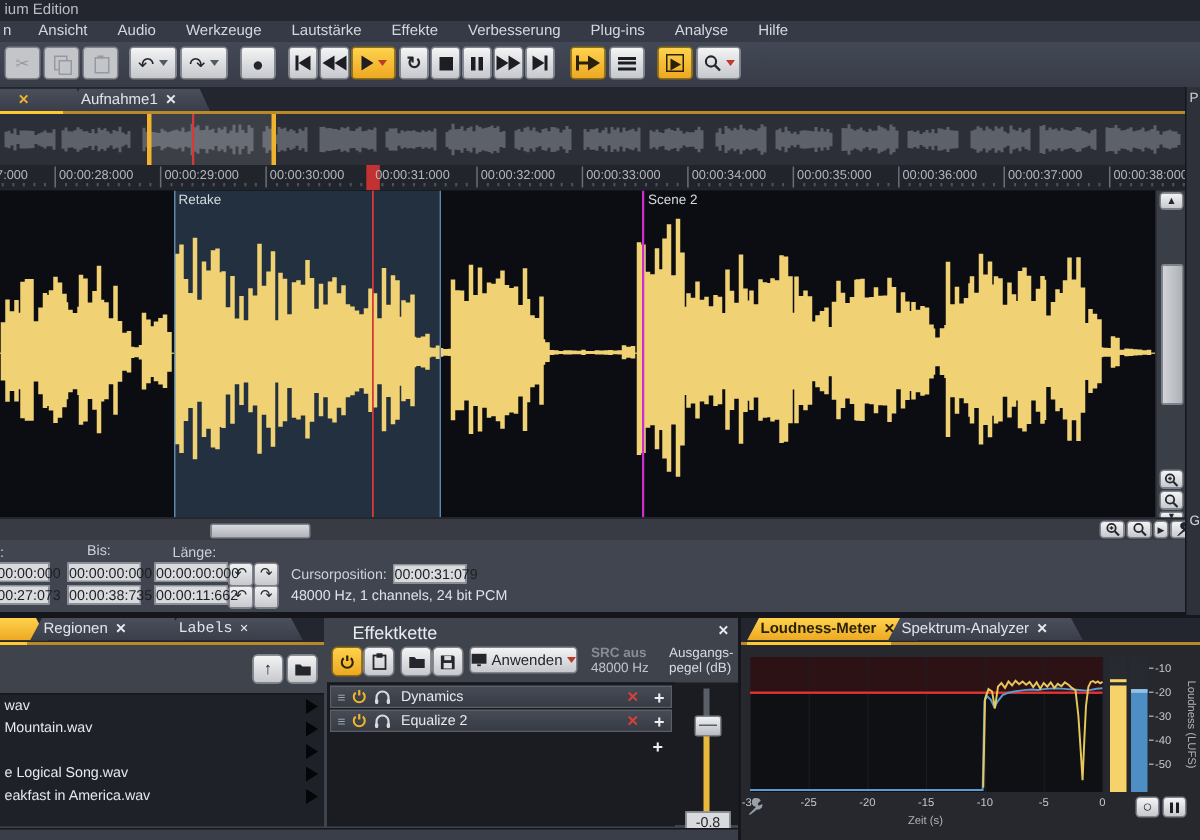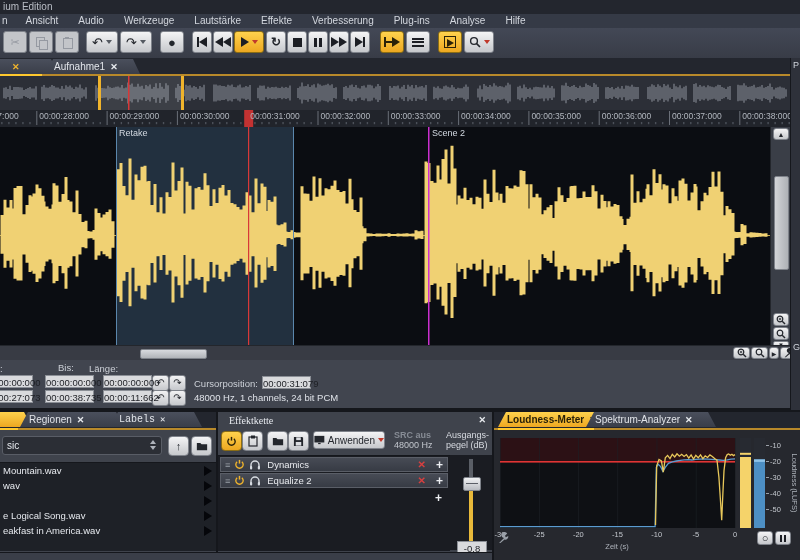--- a/index.html
+++ b/index.html
@@ -386,90 +386,83 @@
     <div class="tbtn" style="left:780px;top:1px;width:16px;height:12px;">
       <svg width="10" height="10" viewBox="0 0 12 12">
           <path d="M2 11l5-5a3 3 0 1 1 3.2-4.4L8 3.8l0.8 1.4 2.4-1.2A3 3 0 0 1 7.6 7.6L3.4 11z" fill="#23262c"></path>
         </svg>
     </div>
   </div>
 
   <div class="abs" id="statusbar">
     <span class="slabel" style="left:0;top:3px;">:</span>
     <span class="slabel" style="left:45px;top:2px;padding-left:13px;">Bis:</span>
-    <span class="slabel" style="left:89px;top:3px;">Länge:</span>
+    <span class="slabel" style="left:115px;top:3px;">Länge:</span>
     <span class="slabel" style="left:194px;top:18px;text-align:center;">Cursorposition:</span>
     <div class="sfield" style="left:262px;top:16px;width:49px;">00:00:31:079</div>
     <span class="slabel" style="left:194px;top:32px;color:#dfe2e8;">48000 Hz, 1 channels, 24 bit PCM</span>
     <div class="ubtn" style="left:152px;top:15px;">↶</div>
     <div class="ubtn" style="left:169px;top:15px;">↷</div>
     <div class="ubtn" style="left:152px;top:30px;">↶</div>
     <div class="ubtn" style="left:169px;top:30px;">↷</div>
   <div class="sfield" style="left: -16px; top: 15px; width: 49px;">00:00:00:000</div>
       <div class="sfield" style="left: 45px; top: 15px; width: 49px;">00:00:00:000</div>
       <div class="sfield" style="left: 103px; top: 15px; width: 49px;">00:00:00:000</div>
       <div class="sfield" style="left: -16px; top: 30px; width: 49px;">00:00:27:073</div>
       <div class="sfield" style="left: 45px; top: 30px; width: 49px;">00:00:38:735</div>
       <div class="sfield" style="left: 103px; top: 30px; width: 49px;">00:00:11:662</div>
     </div>
 
   <div class="abs" style="left:0;top:408px;width:800px;height:4px;background:#15171c;"></div>
 
-  <div class="abs" style="left:0;top:412px;width:216px;height:140px;background:#3f434c;">
+  <div class="abs" style="left:0;top:412px;width:216px;height:140px;background:#3f434c;padding-left:28px;">
     <div class="abs" style="left:0;top:0;width:216px;height:16px;background:#23262e;">
       <div class="panel-tab active" style="left:-30px;width:44px;clip-path:polygon(0 0,calc(100% - 8px) 0,100% 100%,0 100%);"></div>
       <div class="panel-tab" style="left:20px;width:86px;" id="tab-regionen"><span>Regionen</span><span class="closex">✕</span></div>
       <div class="panel-tab" style="left:110px;width:74px;font-family:Liberation Mono, monospace;" id="tab-labels"><span>Labels</span><span class="closex">✕</span></div>
       <div class="abs" style="left:0;top:16px;width:216px;height:2px;background:#b8892a;"></div>
       <div class="abs" style="left:0;top:16px;width:18px;height:2px;background:#ffc82e;"></div>
     </div>
     <div class="abs" style="left:0;top:18px;width:216px;height:32px;">
-      <div class="abs" style="left:2px;top:6px;width:160px;height:19px;background:#2b2e35;border:1px solid #595d66;border-radius:3px;color:#e6e9ee;line-height:17px;padding-left:4px;box-sizing:border-box;">
-        <span>sic</span>
-        <span class="abs" style="right:5px;top:3px;">
-          <i style="display:block;width:0;height:0;border-left:3px solid transparent;border-right:3px solid transparent;border-bottom:4px solid #aeb3bb;margin-bottom:2px;"></i>
-          <i style="display:block;width:0;height:0;border-left:3px solid transparent;border-right:3px solid transparent;border-top:4px solid #aeb3bb;"></i>
-        </span>
-      </div>
       <div class="pbtn" style="left:168px;top:6px;">
           <b style="font-size:11px;">↑</b>
         </div>
       <div class="pbtn" style="left:191px;top:6px;">
         <svg width="12" height="10" viewBox="0 0 14 11">
             <path d="M1 2h4l1.5 1.5H13v7H1z" fill="#23262c"></path>
           </svg>
       </div>
     </div>
     <div class="abs" id="regions-list" style="left:0;top:50px;width:216px;height:88px;background:#1e2127;border-top:1px solid #15171c;">
         <div class="file-row">
+          <span>wav</span>
+          <span class="playtri"></span>
+        </div>
+        <div class="file-row">
           <span>Mountain.wav</span>
-          <span class="playtri"></span>
-        </div>
-        <div class="file-row">
-          <span>wav</span>
           <span class="playtri"></span>
         </div>
         <div class="file-row">
           <span></span>
           <span class="playtri"></span>
         </div>
         <div class="file-row">
           <span>e Logical Song.wav</span>
           <span class="playtri"></span>
         </div>
         <div class="file-row">
           <span>eakfast in America.wav</span>
           <span class="playtri"></span>
         </div>
       </div>
   </div>
 
   <div class="abs" style="left:218px;top:412px;width:274px;height:140px;background:#3f434c;">
     <div class="abs" style="left:0;top:0;width:274px;height:17px;">
-      <span class="abs" style="left:11px;top:3px;color:#e8ebf0;font-size:10px;font-family:Liberation Serif, serif;">Effektkette</span>
+      <span class="abs" style="left:17px;top:3px;color:#e8ebf0;font-size:12px;">Effektkette</span>
       <span class="abs closex" style="right:6px;top:3px;">✕</span>
     </div>
     <div class="abs" style="left:0;top:18px;width:274px;height:24px;">
       <div class="pbtn" style="left:3px;top:1px;background:linear-gradient(#ffd24d,#eda821);border-color:#8a6d15;">
         <svg width="11" height="11" viewBox="0 0 12 12">
             <path d="M6 1v4" stroke="#2a2208" stroke-width="1.6" fill="none"></path>
             <path d="M3.4 3a4 4 0 1 0 5.2 0" stroke="#2a2208" stroke-width="1.5" fill="none"></path>
           </svg>
       </div>
       <div class="pbtn" style="left:24px;top:1px;">
@@ -542,21 +535,21 @@
       <div class="abs" style="left:13px;top:22px;width:16px;height:12px;background:linear-gradient(#f0f1f3,#b9bcc2);border:1px solid #7e828a;border-radius:2px;">
         <div style="margin:5px 2px;height:1px;background:#5a5e66;"></div>
       </div>
       <div class="sfield" style="left:7px;top:86px;width:30px;">-0.8</div>
     </div>
   </div>
 
   <div class="abs" style="left:494px;top:412px;width:306px;height:148px;background:#26282e;">
     <div class="abs" style="left:0;top:0;width:306px;height:16px;background:#23262e;">
       <div class="panel-tab active" style="left:4px;width:96px;" id="tab-loudness"><span>Loudness-Meter</span><span class="closex">✕</span></div>
-      <div class="panel-tab" style="left:92px;width:112px;" id="tab-spektrum"><span>Spektrum-Analyzer</span><span class="closex">✕</span></div>
+      <div class="panel-tab" style="left:98px;width:112px;" id="tab-spektrum"><span>Spektrum-Analyzer</span><span class="closex">✕</span></div>
       <div class="abs" style="left:0;top:16px;width:306px;height:2px;background:#b8892a;"></div>
       <div class="abs" style="left:4px;top:16px;width:96px;height:2px;background:#ffc82e;"></div>
     </div>
     <div class="abs" id="loudness-holder" style="left:0;top:18px;width:306px;height:122px;">
         <svg width="306" height="122" viewBox="0 0 306 122">
           <rect x="6" y="8" width="235" height="90" fill="#0e1014"></rect>
           <rect x="6" y="8" width="235" height="23" fill="#2c1115"></rect>
           <rect x="6" y="8" width="0.6" height="90" fill="#1d2026"></rect>
           <rect x="45.166666666666664" y="8" width="0.6" height="90" fill="#1d2026"></rect>
           <rect x="84.33333333333333" y="8" width="0.6" height="90" fill="#1d2026"></rect>

